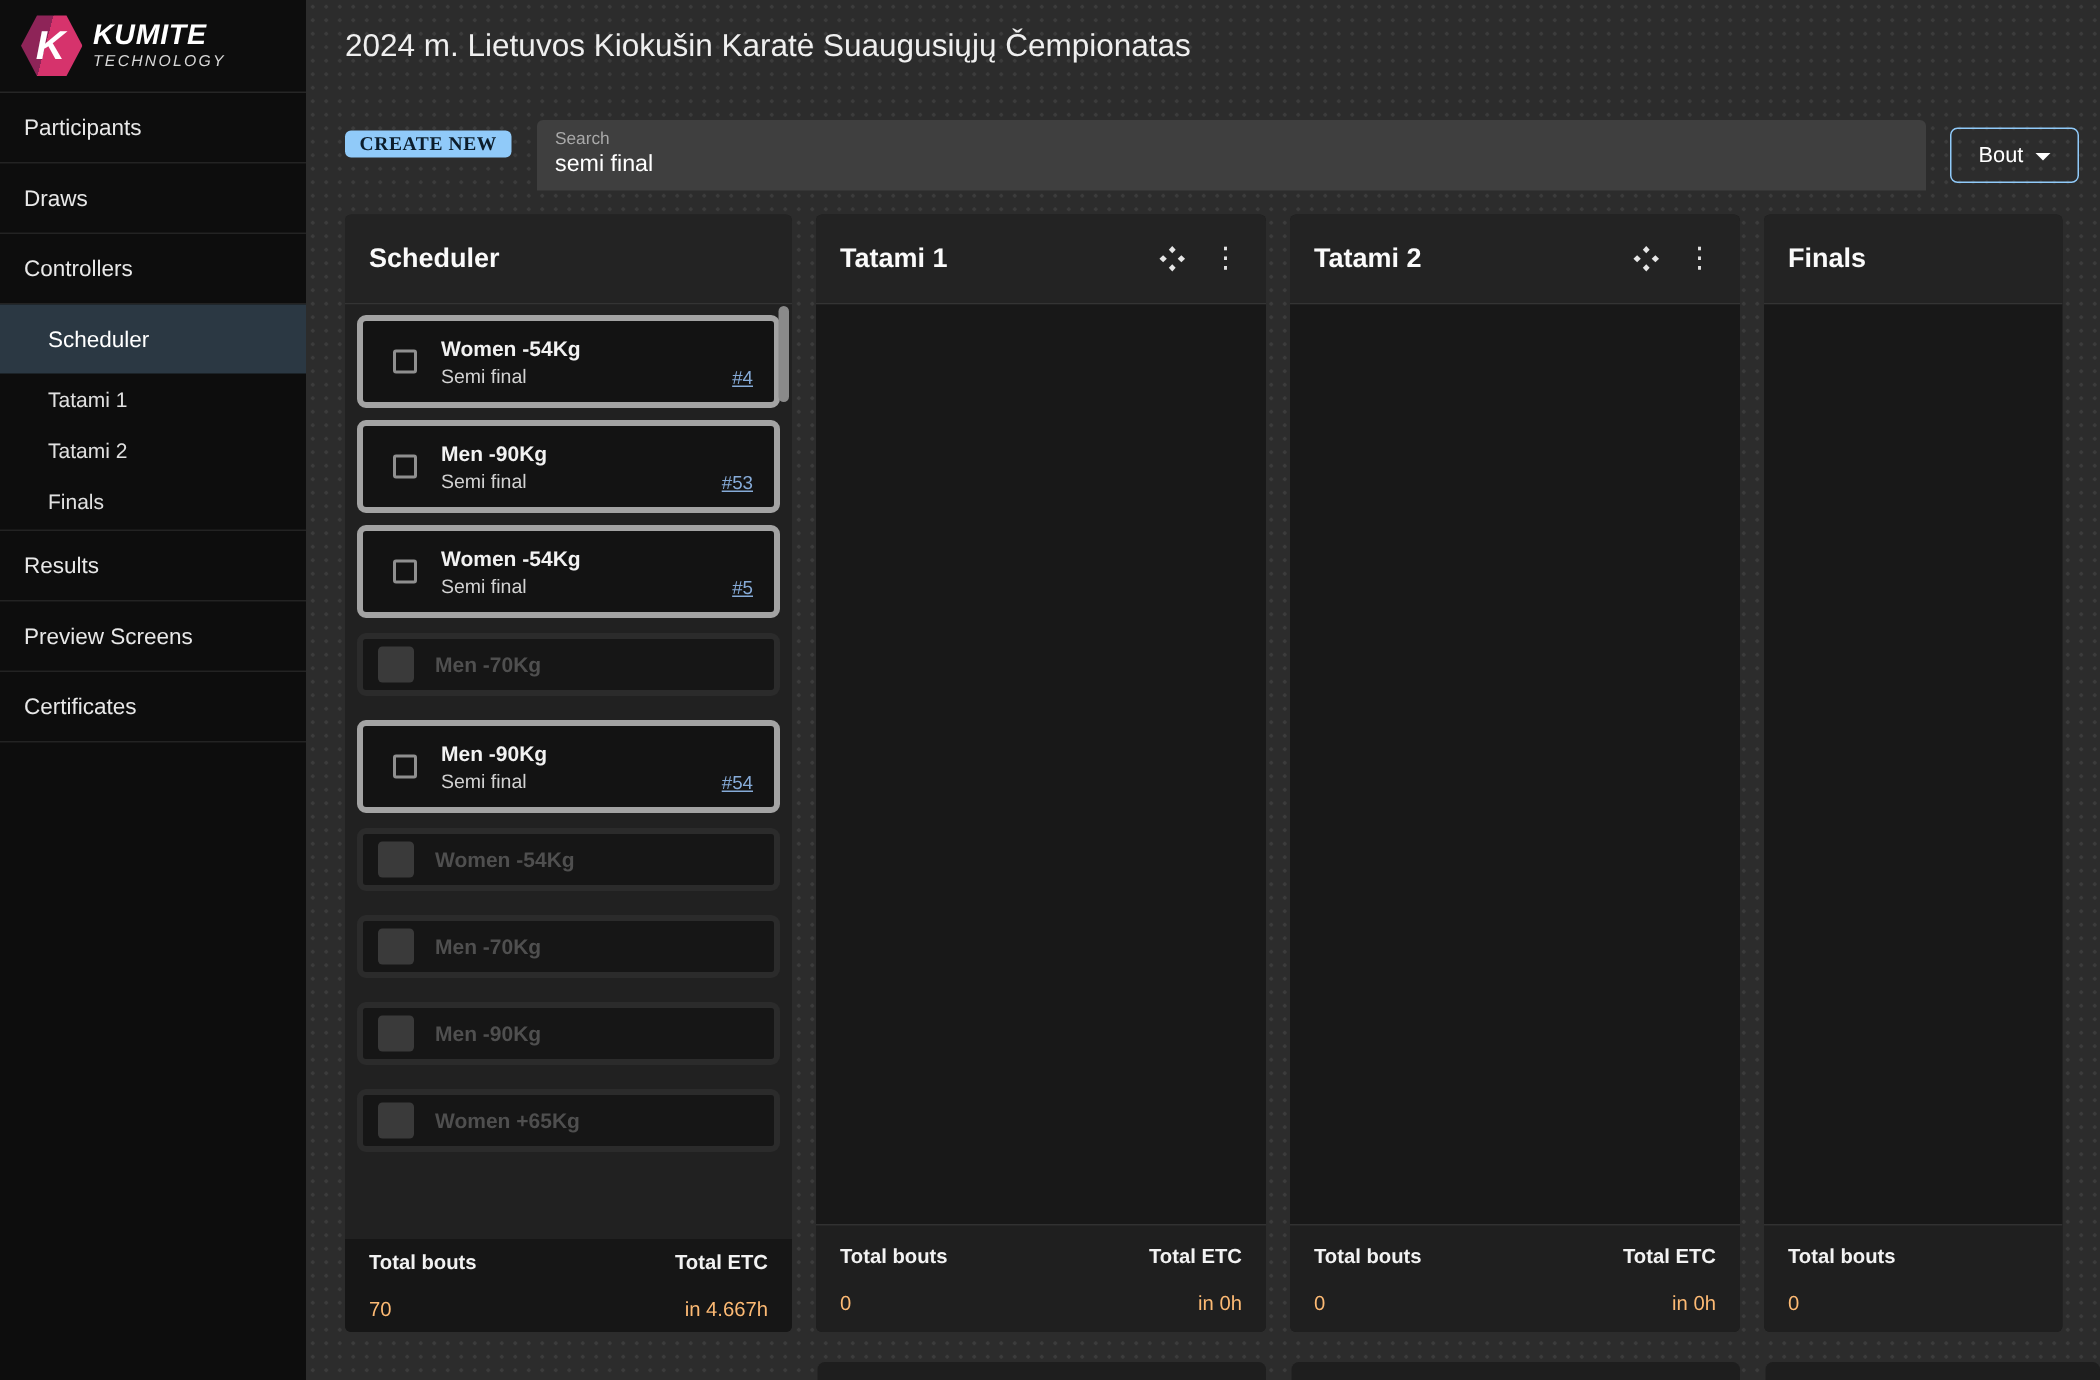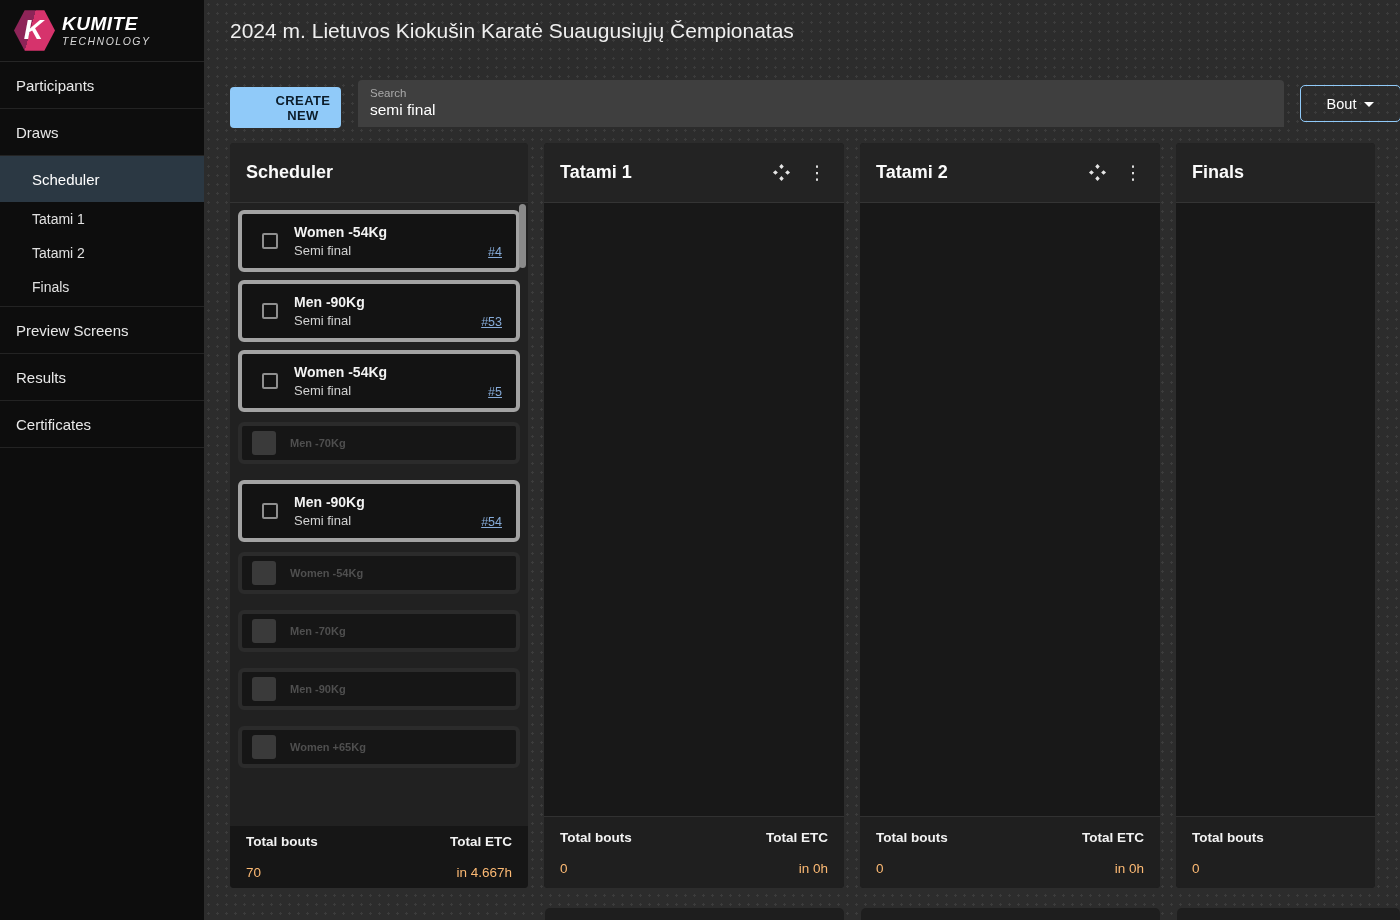--- a/index.html
+++ b/index.html
@@ -29,30 +29,30 @@
   .subnav { border-bottom:1px solid #232323; padding-bottom:2px; }
 
   
   .main { position:absolute; left:204px; top:0; width:1196px; height:920px;
           background-color:#2c2c2c;
           background-image:radial-gradient(#3c3c3c 1px, transparent 1.3px);
           background-size:9px 9px; }
   .page-title { position:absolute; left:26px; top:0; height:62px; display:flex;
                 align-items:center; color:#efefef; font-size:21px; }
 
-  .create-btn { position:absolute; left:26px; top:87px; width:111px; height:41px;
+  .create-btn { position:absolute; left:26px; top:87px; width:111px; height:18px;
                 background:#90caf9; color:#0c1d2b; border:none; border-radius:4px;
                 font-size:13px; font-weight:700; letter-spacing:.4px; cursor:pointer;
-                font-family:Liberation Sans, sans-serif;padding-left:35px; }
+                font-family:Liberation Serif, serif; }
   .search-field { position:absolute; left:154px; top:80px; width:926px; height:47px;
                   background:#3f3f3f; border-radius:4px 4px 0 0; padding:7px 12px 0 12px; }
   .search-label { display:block; color:#a9a9a9; font-size:11.5px; }
   .search-input { width:100%; background:transparent; border:none; outline:none;
                   color:#fff; font-size:15.5px; margin-top:2px; font-family:inherit; }
-  .bout-btn { position:absolute; left:1096px; top:85px; width:101px; height:37px;
+  .bout-btn { position:absolute; left:1096px; top:85px; width:86px; height:37px;
               background:transparent; border:1px solid #90caf9; border-radius:5px;
               color:#fff; font-size:14.5px; display:flex; align-items:center;
               justify-content:center; gap:8px; cursor:pointer; font-family:inherit;text-align:center; }
   .caret { width:0; height:0; border-left:5px solid transparent;
            border-right:5px solid transparent; border-top:5px solid #fff; margin-top:2px; }
 
   
   .board { position:absolute; left:26px; top:143px; width:1170px; height:745px;
            display:flex; gap:16px; align-items:stretch; }
   .column { background:#1d1d1d; border-radius:4px; display:flex; flex-direction:column;
@@ -88,21 +88,21 @@
                      border-radius:3px; flex:0 0 auto; }
   .card-text { margin-left:16px; }
   .card-title { color:#f2f2f2; font-size:14px; font-weight:700; }
   .card-sub { color:#d2d2d2; font-size:13px; margin-top:3px; }
   .card-link { position:absolute; right:14px; bottom:9px; color:#86abd8; font-size:12.5px;
                text-decoration:underline; cursor:pointer; }
   .card.disabled { height:42px; margin:10px 8px 16px 8px; padding-left:10px;
                    background:#161616; border-color:#2b2b2b; cursor:default; }
   .card.disabled .placeholder-box { display:block; }
   .card.disabled .card-text { margin-left:14px; }
-  .card.disabled .card-title { color:#4f4f4f; font-size:11px; font-weight:600; }
+  .card.disabled .card-title { color:#4f4f4f; font-size:14px; font-weight:600; }
 
   .scroll-thumb { position:absolute; right:2px; top:1px; width:7px; height:64px;
                   background:#8a8a8a; border-radius:4px; cursor:pointer; }
 
   
   .peek { position:absolute; top:908px; height:12px; background:#1e1e1e;
           border-radius:5px 5px 0 0; }
   .peek.p1 { left:341px; width:299px; }
   .peek.p2 { left:657px; width:299px; }
   .peek.p3 { left:973px; width:223px; }
@@ -124,20 +124,23 @@
     <div>
 
         <div class="nav-item top">
           <span>Participants</span>
         </div>
 
         <div class="nav-item top">
           <span>Draws</span>
         </div>
 
+        <div class="nav-item top">
+          <span>Controllers</span>
+        </div>
 
     </div>
     <div class="subnav">
 
         <div class="nav-item sub-item active">
           <span>Scheduler</span>
         </div>
 
         <div class="nav-item sub-item">
           <span>Tatami 1</span>
@@ -148,25 +151,25 @@
         </div>
 
         <div class="nav-item sub-item">
           <span>Finals</span>
         </div>
 
     </div>
     <div>
 
         <div class="nav-item top">
+          <span>Results</span>
+        </div>
+
+        <div class="nav-item top">
           <span>Preview Screens</span>
-        </div>
-
-        <div class="nav-item top">
-          <span>Results</span>
         </div>
 
         <div class="nav-item top">
           <span>Certificates</span>
         </div>
 
     </div>
   </nav>
 </aside>
 

